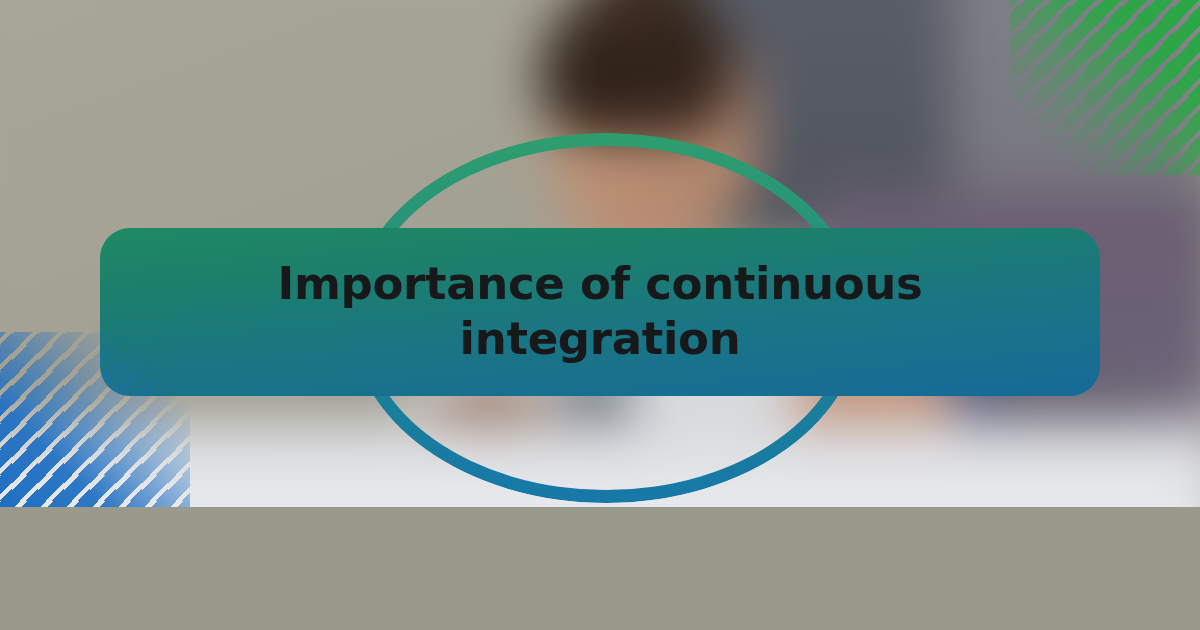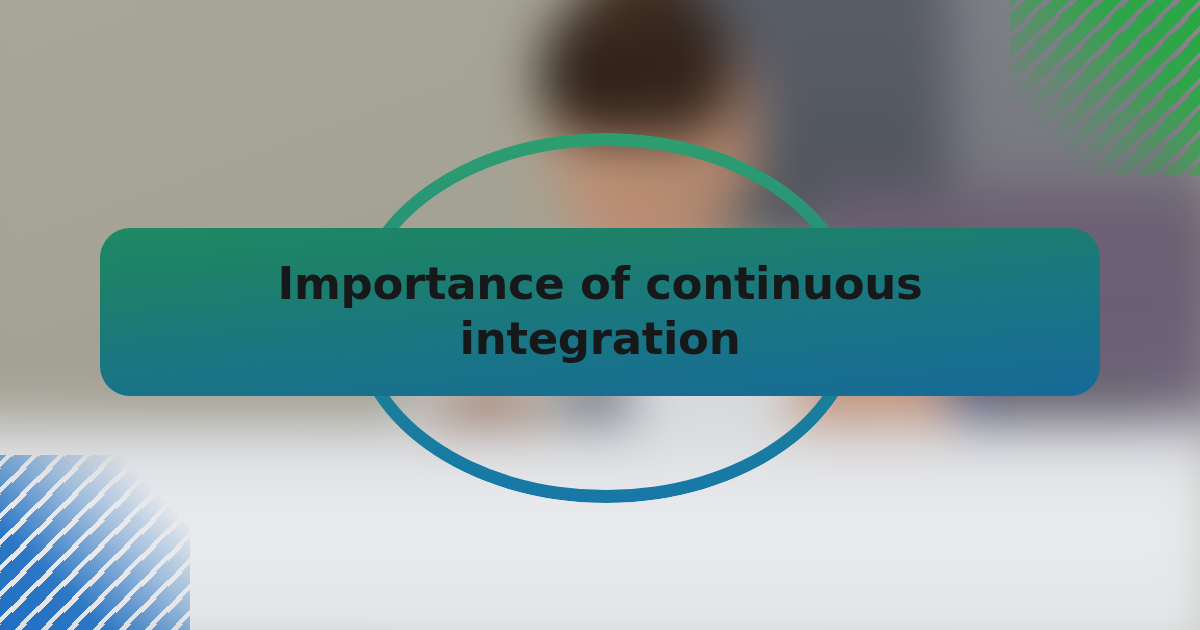--- a/index.html
+++ b/index.html
@@ -5,21 +5,21 @@
   * { margin:0; padding:0; box-sizing:border-box; }
   html,body { width:1200px; height:630px; overflow:hidden; }
   body {
     font-family:"DejaVu Sans", sans-serif;
     background:#9a9a8c;
   }
 
   #stage {
     position:relative;
     width:1200px;
-    height:630px;
+    height:507px;
     overflow:hidden;
   }
 
   
   .photo-bg {
     position:absolute; inset:0;
     overflow:hidden;
   }
   .photo-layer {
     position:absolute;

